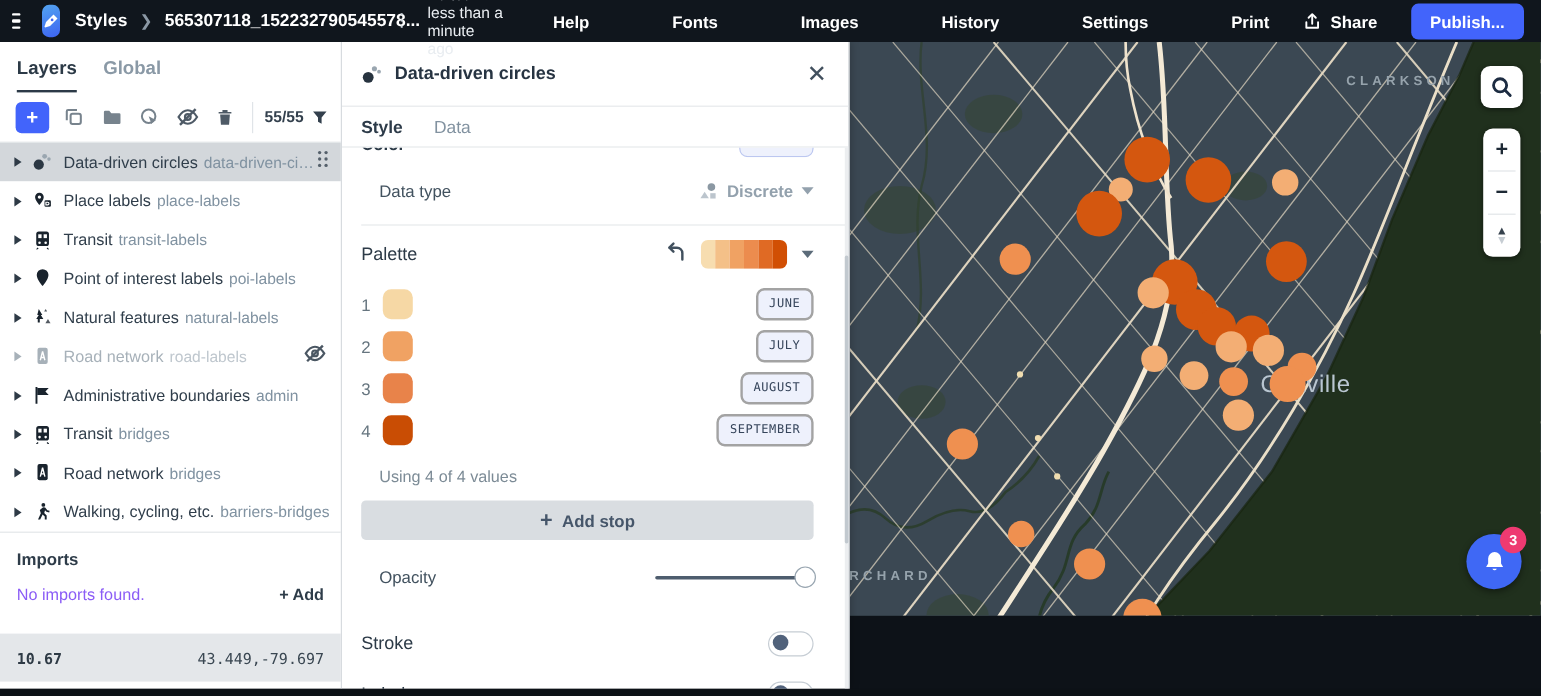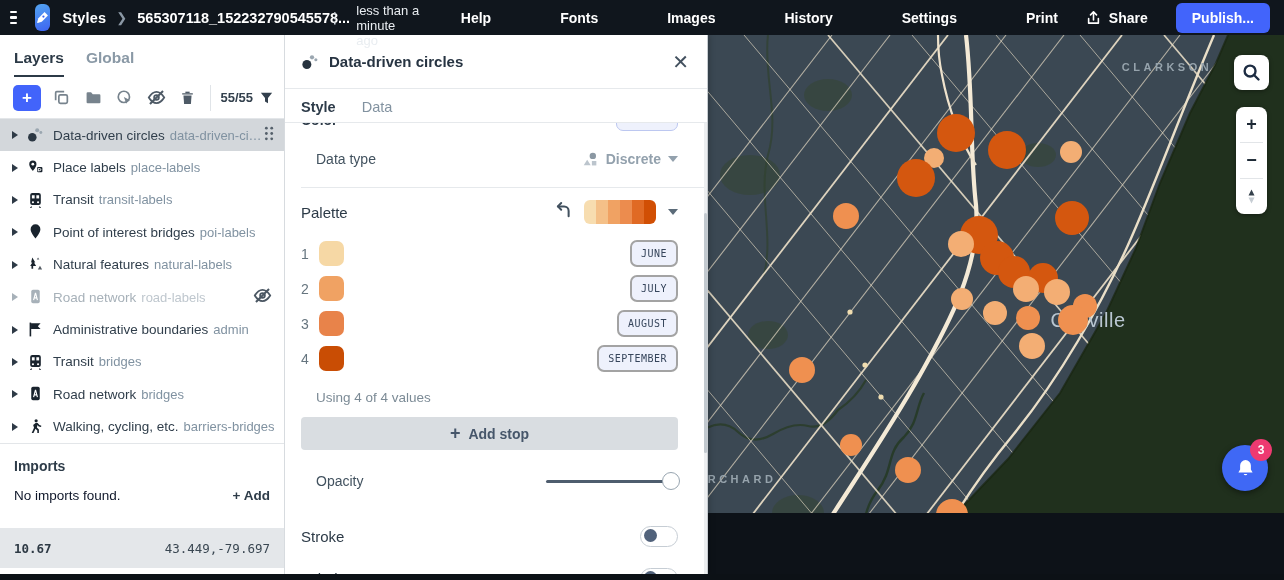--- a/index.html
+++ b/index.html
@@ -45,21 +45,21 @@
   .lr-icon { width:18px; height:18px; margin-right:8px; flex:none; color:#19232d; }
   .lr-name { font-size:13.5px; color:#303e4b; font-weight:500; white-space:nowrap; }
   .lr-id { font-size:13px; color:#8092a1; margin-left:5px; white-space:nowrap; overflow:hidden; text-overflow:ellipsis; flex:1; }
   .layer-row.dim .lr-name { color:#a7b1b9; } .layer-row.dim .lr-id { color:#bfc7ce; }
   .layer-row.dim .lr-caret { border-left-color:#a7b1b9; } .layer-row.dim .lr-icon { color:#a7b1b9; }
   .lr-grip { color:#55606b; flex:none; margin-right:2px; }
   .lr-eyeoff { color:#4b5763; flex:none; margin-right:4px; }
   .imports { border-top:1px solid #e3e6e9; padding:14px 14px 0 14px; }
   .imports h3 { font-size:14px; color:#2e3c49; }
   .imports-row { display:flex; align-items:center; margin-top:14px; }
-  .imports-empty { font-size:13.5px; color:#0f172a; }
+  .imports-empty { font-size:13.5px; color:#8b5cf6; }
   .imports-add { margin-left:auto; font-size:13.5px; font-weight:bold; color:#2e3c49; cursor:pointer; }
   .statusbar { position:absolute; left:0; bottom:6px; width:284px; height:40px; background:#e4e7ea;
                display:flex; align-items:center; padding:0 14px; font-size:12.5px; }
   .statusbar .zoomlvl { font-weight:bold; color:#2e3a45; }
   .statusbar .coords { margin-left:auto; color:#3a4752; }
 
   
   .panel { position:absolute; left:285px; top:35px; width:423px; height:539px; background:#fff;
            border-right:1px solid #c7ccd1; z-index:20; box-shadow:2px 0 6px rgba(0,0,0,.18); }
   .p-header { display:flex; align-items:center; height:54px; padding:0 18px 0 16px; border-bottom:1px solid #e6e9ec; }
@@ -253,21 +253,21 @@
             <path d="M4.5 14.8l-1.3 1.2M11.5 14.8l1.3 1.2" stroke="currentColor"></path>
           </svg></span>
         <span class="lr-name">Transit</span>
         <span class="lr-id">transit-labels</span>
       </div>
       <div class="layer-row">
         <span class="lr-caret"></span>
         <span class="lr-icon"><svg width="17" height="17" viewBox="0 0 16 16">
             <path d="M8 1.2a4.6 4.6 0 0 0-4.6 4.6C3.4 9.4 8 14.5 8 14.5s4.6-5.1 4.6-8.7A4.6 4.6 0 0 0 8 1.2z" fill="currentColor"></path>
           </svg></span>
-        <span class="lr-name">Point of interest bridges</span>
+        <span class="lr-name">Point of interest labels</span>
         <span class="lr-id">poi-labels</span>
       </div>
       <div class="layer-row">
         <span class="lr-caret"></span>
         <span class="lr-icon"><svg width="17" height="17" viewBox="0 0 16 16">
             <path d="M5 1.5l2.8 4.6H6.6l2 3.2H5.8V12H4.2V9.3H3l2-3.2H3.8z" fill="currentColor"></path>
             <path d="M10.2 12.6l2-3.4 2 3.4z" fill="currentColor" opacity=".75"></path>
             <path d="M9.2 3.4l1.2-2 1.2 2z" fill="currentColor" opacity=".75"></path>
           </svg></span>
         <span class="lr-name">Natural features</span>

